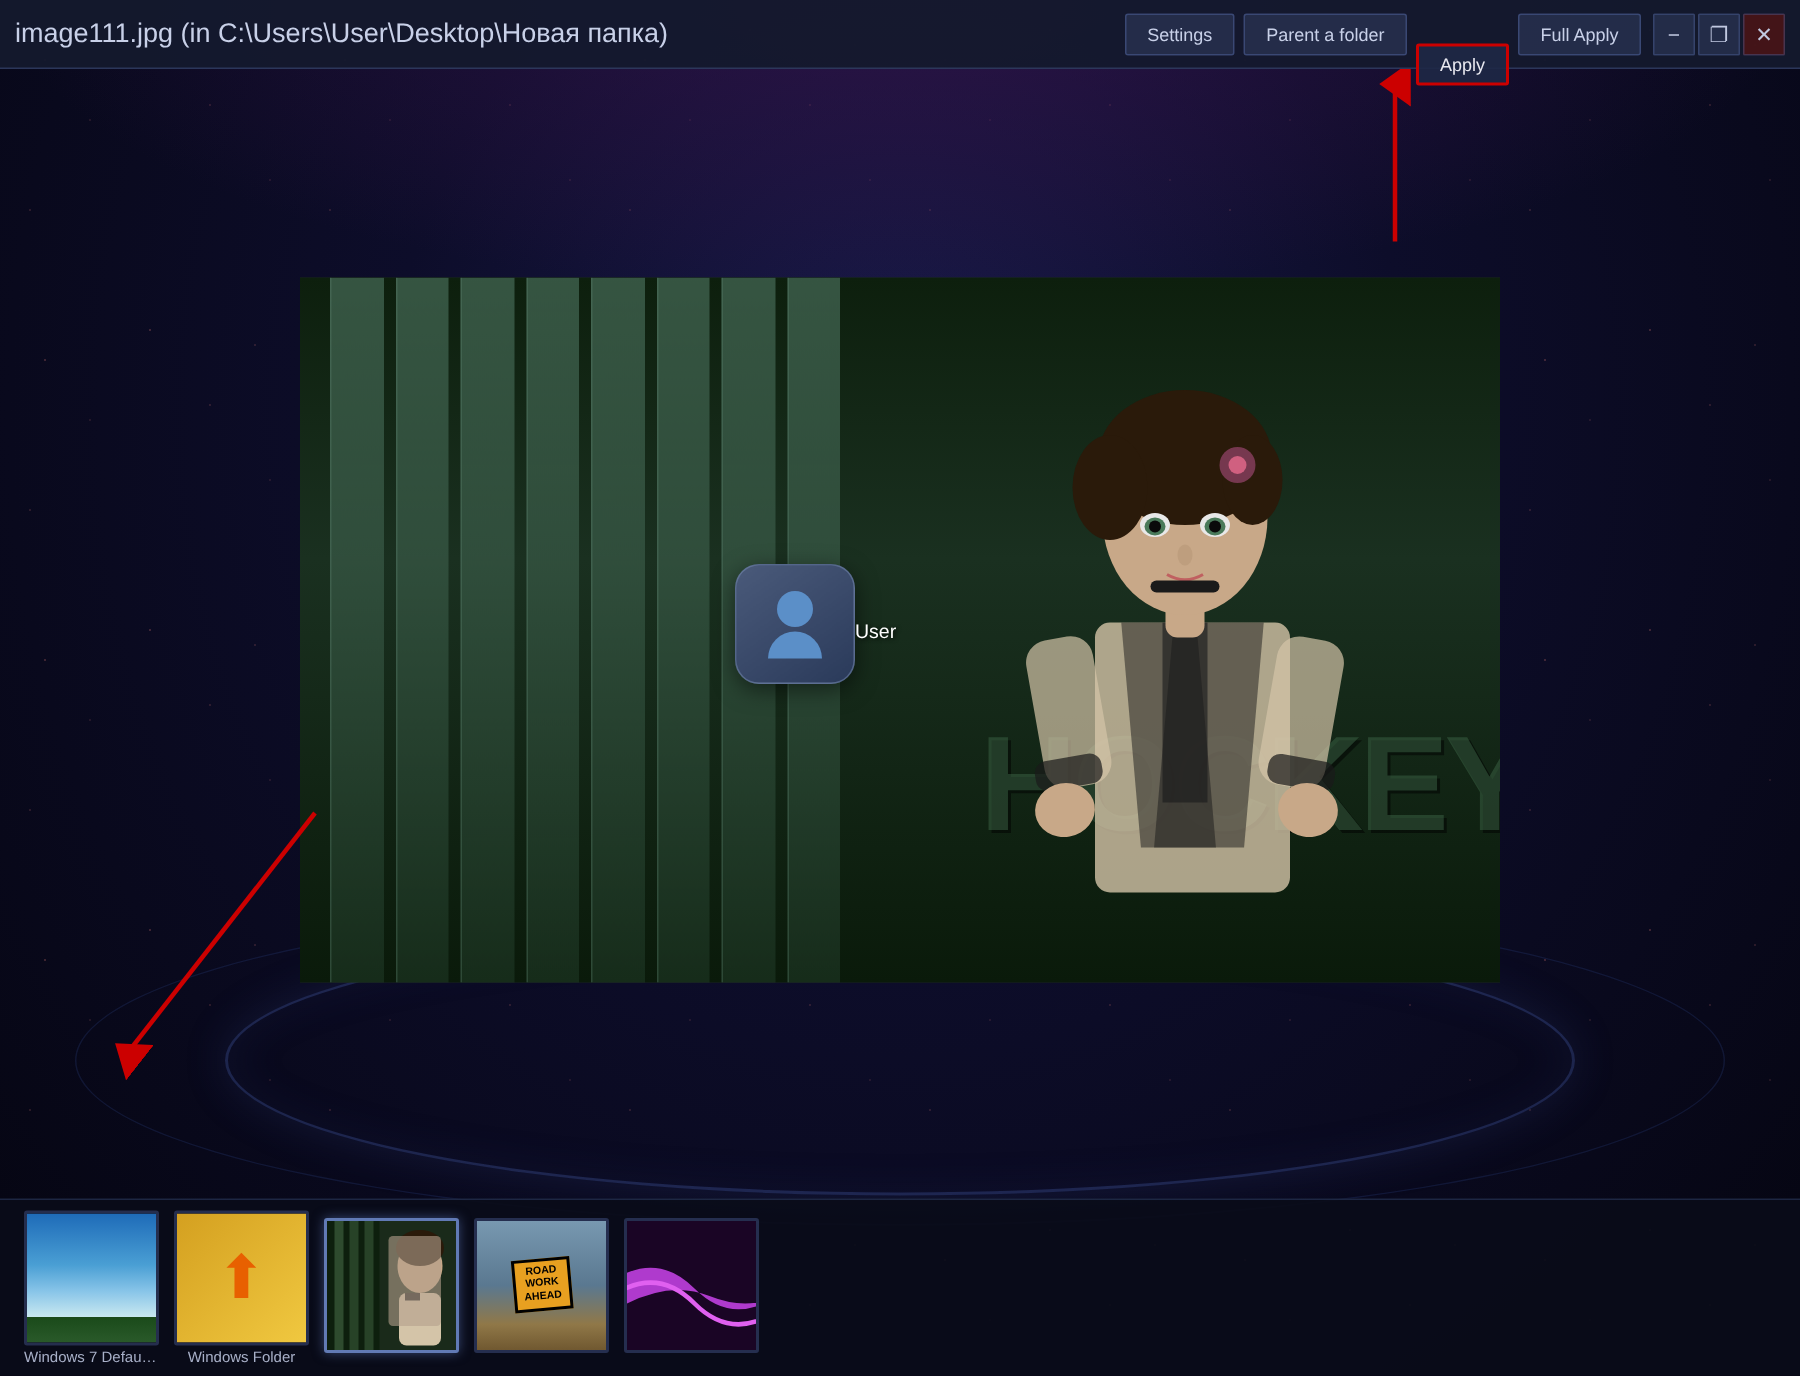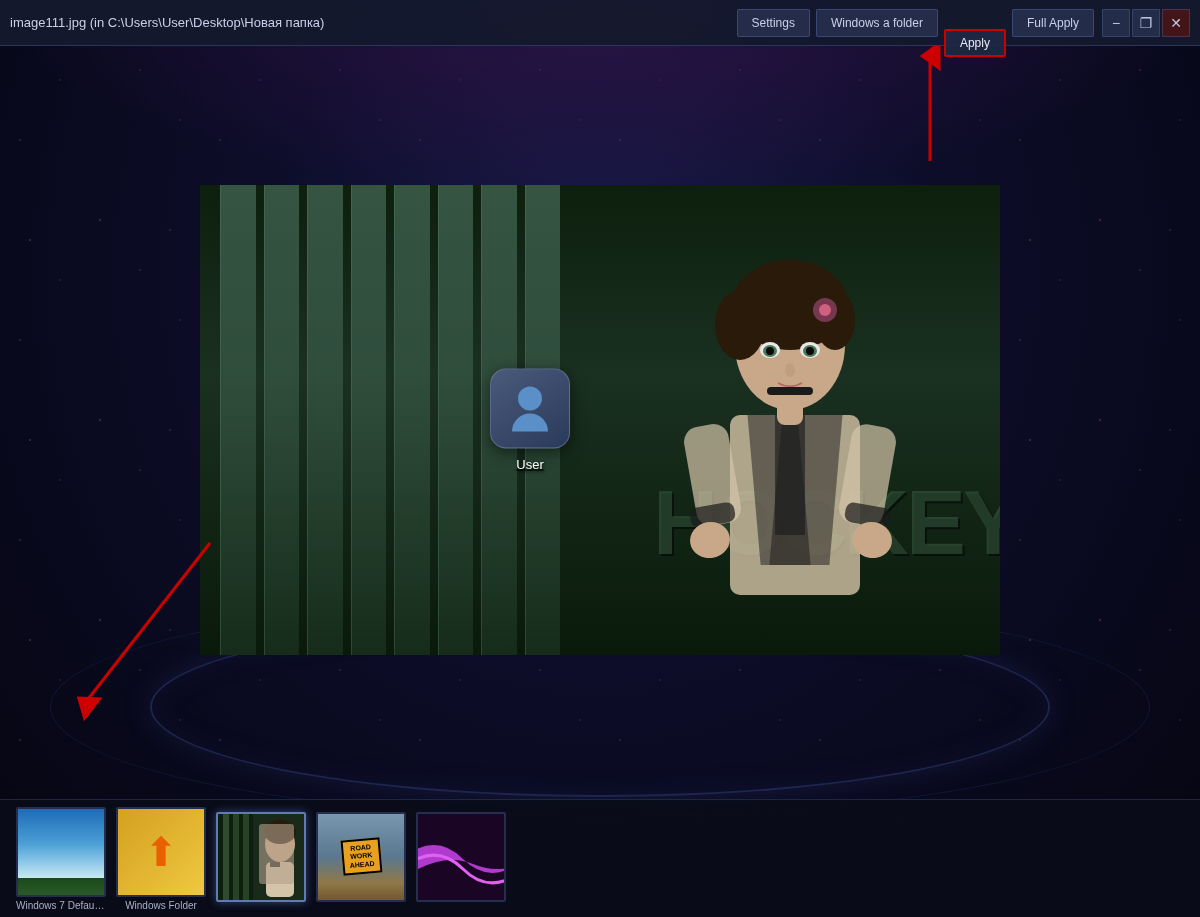--- a/index.html
+++ b/index.html
@@ -78,21 +78,21 @@
       background: rgba(20, 25, 45, 0.95);
       border-bottom: 1px solid rgba(80,100,160,0.4);
       display: flex;
       align-items: center;
       padding: 0 10px;
       z-index: 100;
     }
 
     .title-text {
       color: #c8d0e8;
-      font-size: 13px;
+      font-size: 18px;
       flex: 1;
       white-space: nowrap;
       overflow: hidden;
       text-overflow: ellipsis;
     }
 
     .titlebar-buttons {
       display: flex;
       align-items: center;
       gap: 6px;
@@ -216,24 +216,22 @@
       height: 440px;
     }
 
     
     .user-widget {
       position: absolute;
       left: 290px;
       top: 50%;
       transform: translateY(-50%);
       display: flex;
-      flex-direction: column;
       align-items: center;
       z-index: 20;
-      text-decoration: underline;
     }
 
     .user-icon-box {
       width: 80px;
       height: 80px;
       border-radius: 16px;
       background: linear-gradient(145deg, #4a5a7a, #2a3a5a);
       border: 1px solid rgba(120,140,180,0.5);
       display: flex;
       align-items: center;
@@ -390,21 +388,21 @@
 <body>
 
 <div class="bg"></div>
 <div class="floor-ring"></div>
 <div class="floor-ring2"></div>
 
 <div class="titlebar">
   <span class="title-text">image111.jpg (in C:\Users\User\Desktop\Новая папка)</span>
   <div class="titlebar-buttons">
     <button class="tb-btn">Settings</button>
-    <button class="tb-btn">Windows a folder</button>
+    <button class="tb-btn">Parent a folder</button>
     <button class="tb-btn apply">Apply</button>
     <button class="tb-btn">Full Apply</button>
   </div>
   <div class="window-controls">
     <button class="wc-btn">−</button>
     <button class="wc-btn">❐</button>
     <button class="wc-btn close">✕</button>
   </div>
 </div>
 

